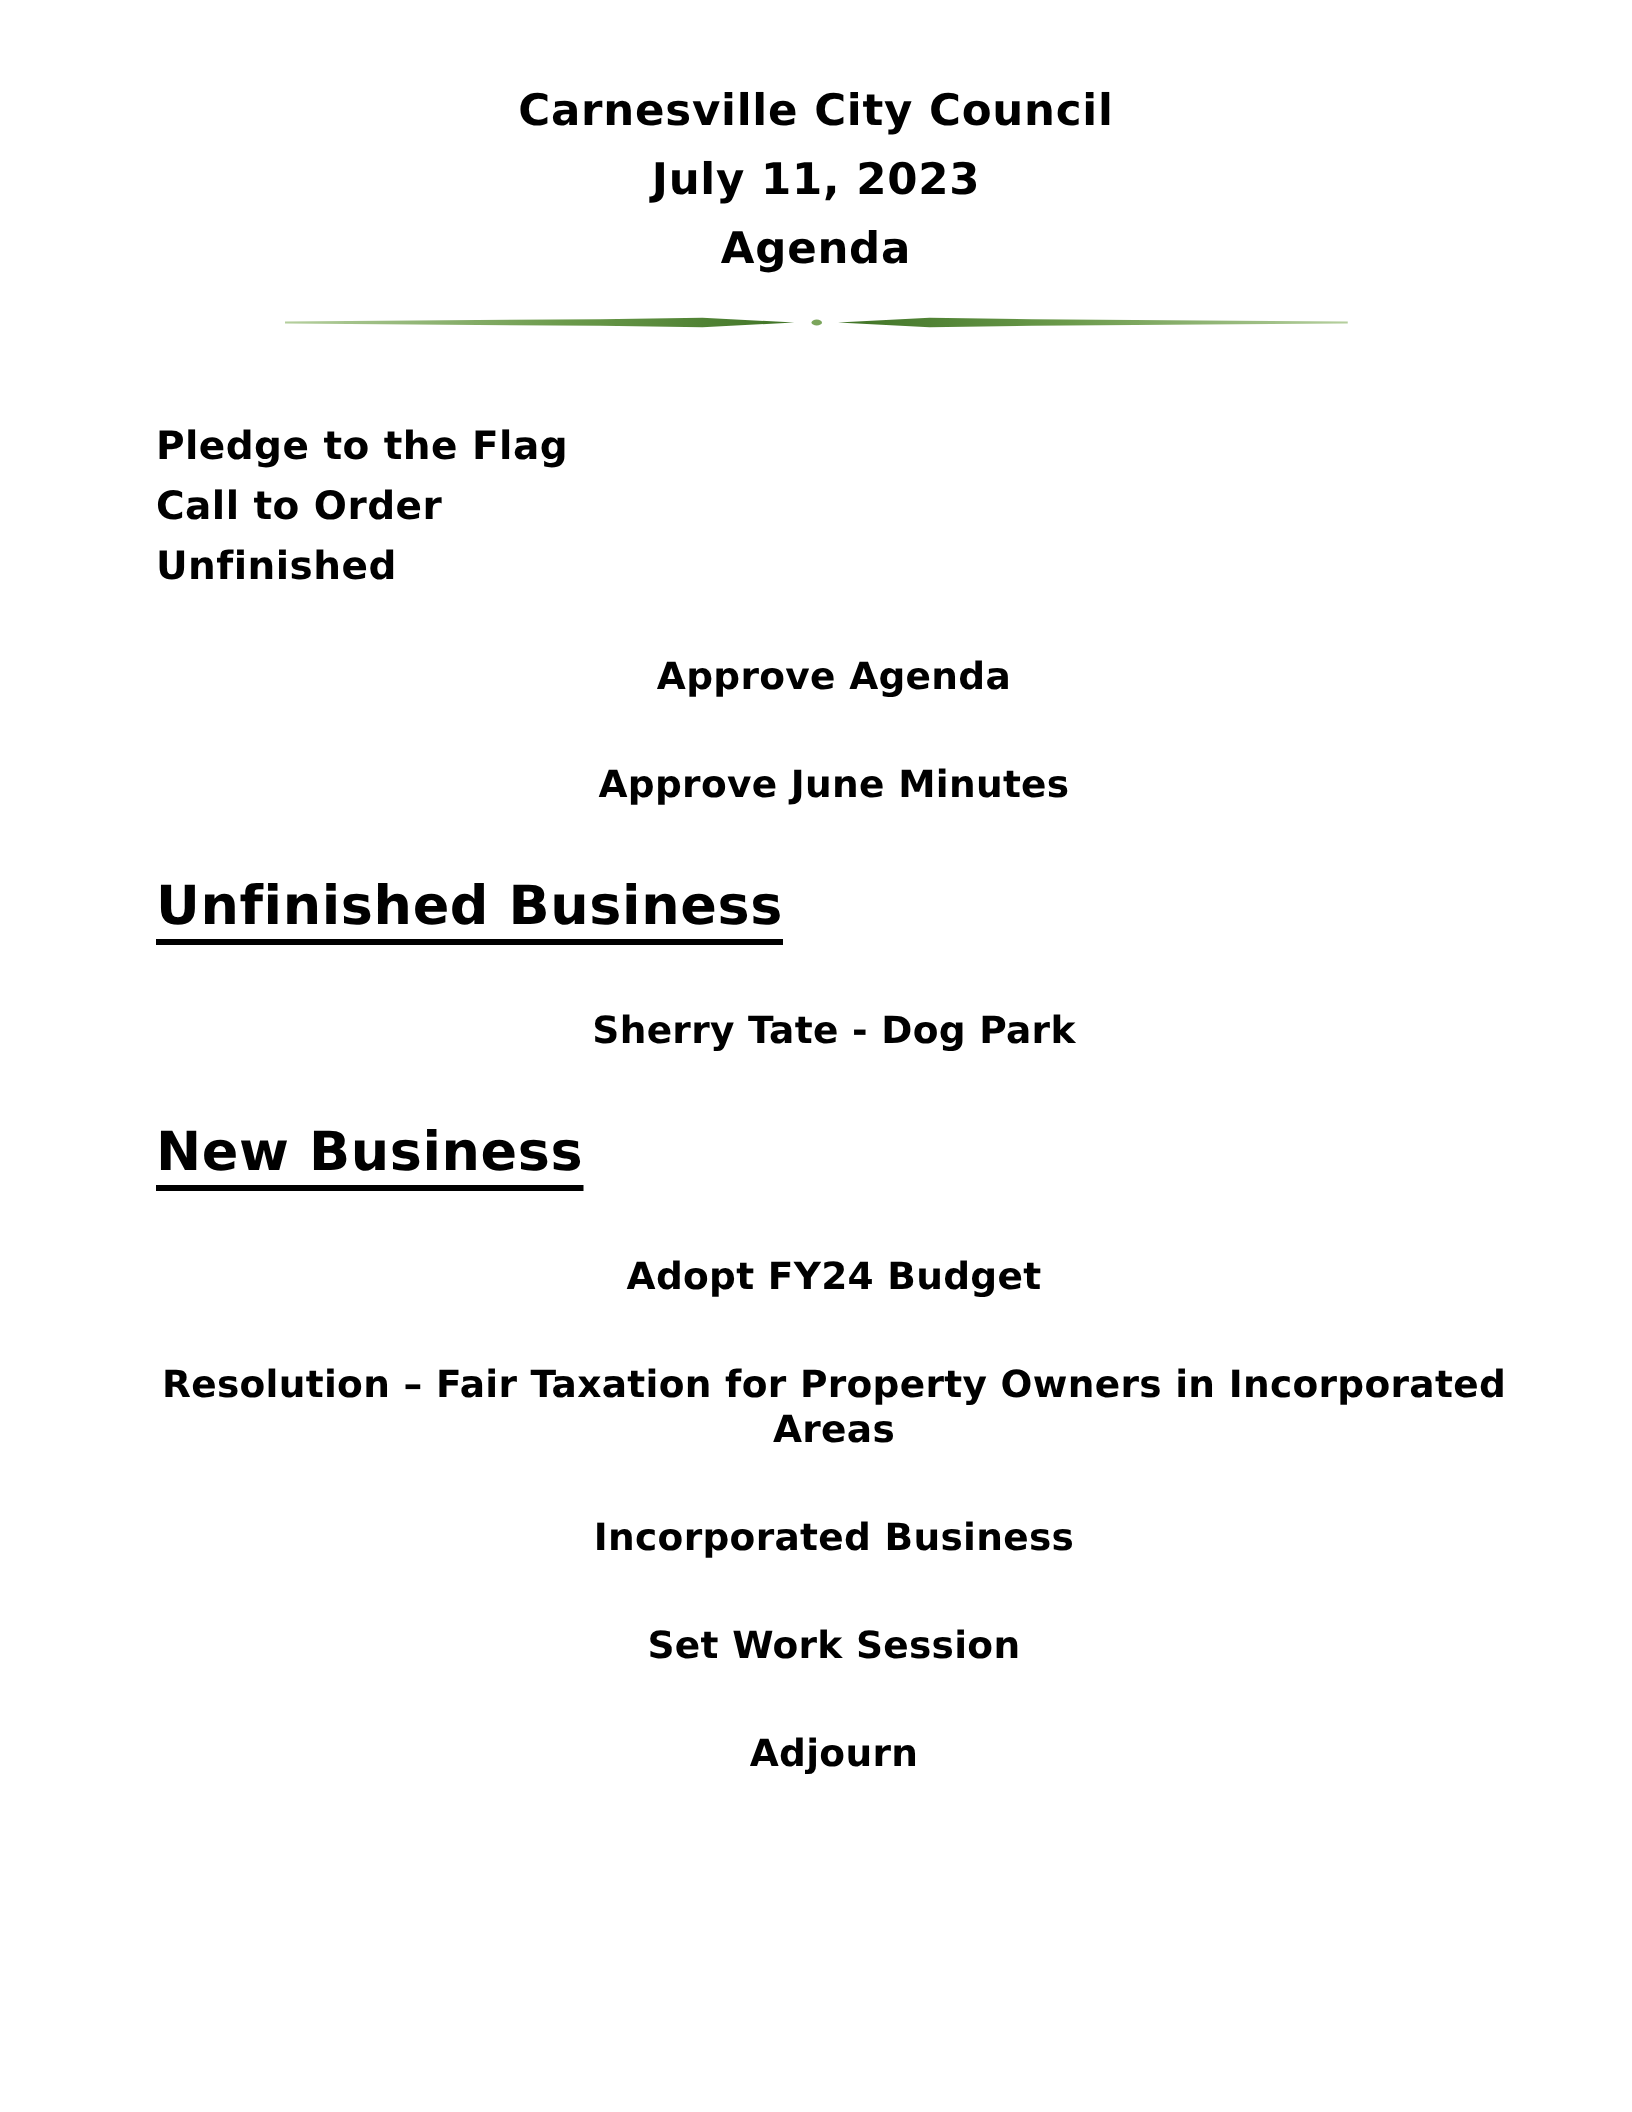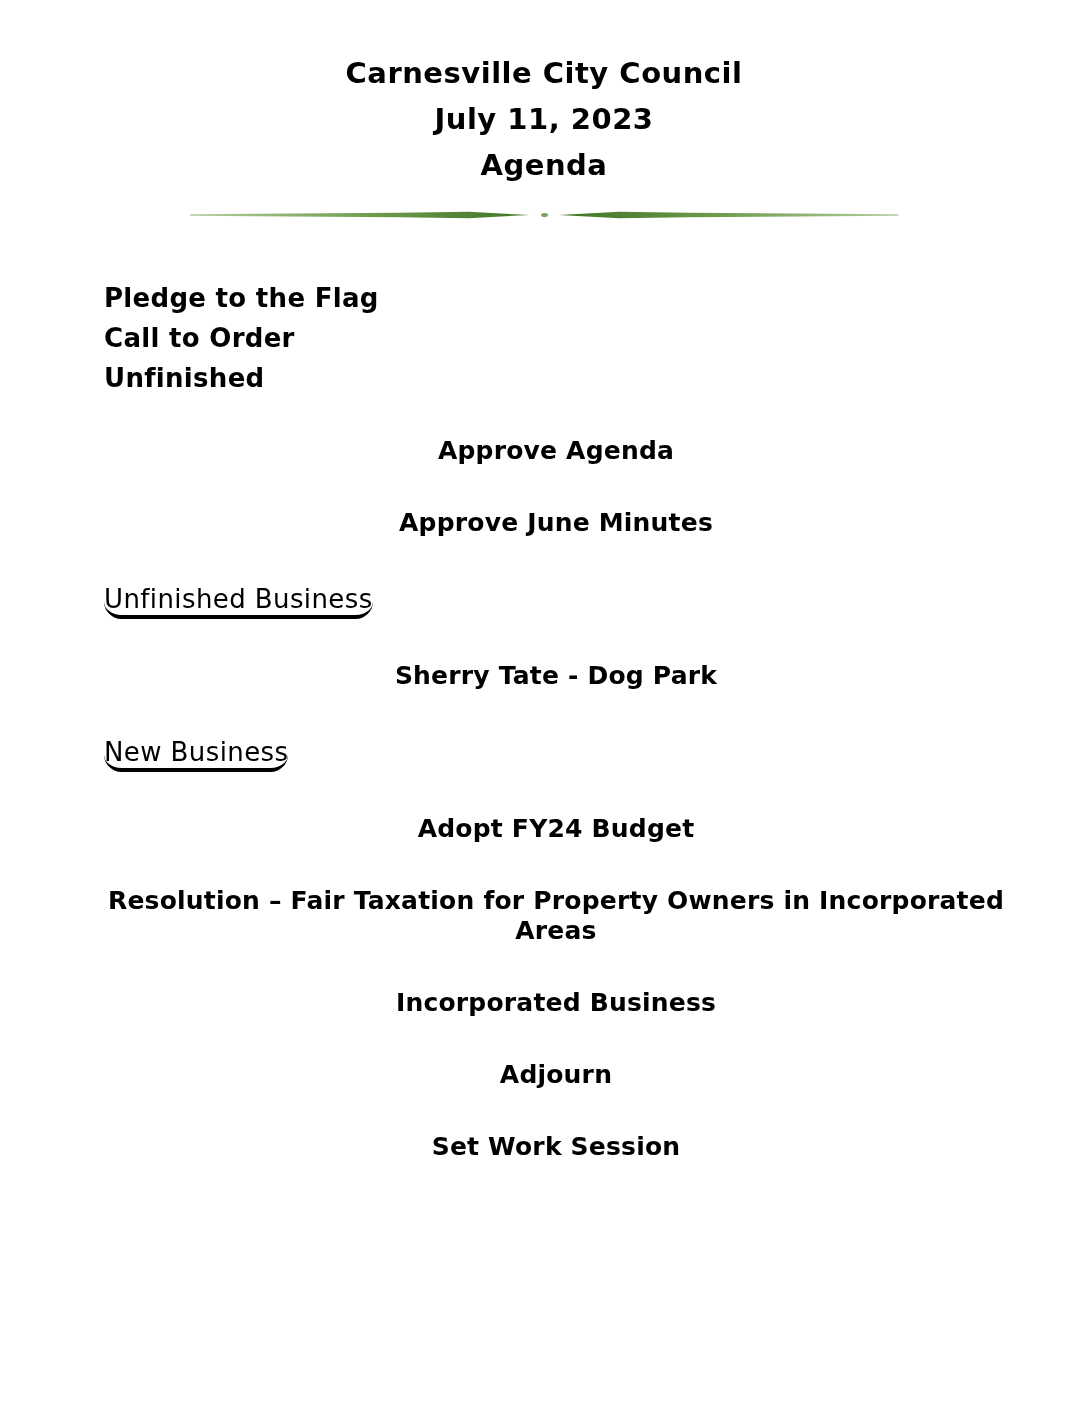--- a/index.html
+++ b/index.html
@@ -1,15 +1,15 @@
 <!DOCTYPE html>
 <html style="--divider-dark: #3f7326; --divider-light: #b5cf9e;"><head>
 <meta charset="utf-8">
 <style>
-  * { margin: 0; padding: 0; box-sizing: border-box; border-radius: 18px; }
+  * { margin: 0; padding: 0; box-sizing: border-box; }
   html, body {
     background: #ffffff;
     font-family: "DejaVu Sans", "Liberation Sans", sans-serif;
     color: #000000;
   }
   .page {
     position: relative;
     width: 1088px;
     height: 1408px;
     margin: 0 auto;
@@ -69,22 +69,22 @@
     font-size: 25px;
     font-weight: 700;
     line-height: 30px;
     margin-top: 42px;
     letter-spacing: 0.2px;
     text-align: center;
   }
   .item.first-after-opening { margin-top: 38px; }
   .section-heading {
     margin-top: 46px;
-    font-size: 26px;
-    font-weight: 400;
+    font-size: 36px;
+    font-weight: 700;
     letter-spacing: 0.4px;
   }
   .section-heading > span {
     display: inline-block;
     border-bottom: 4px solid #000000;
     padding-bottom: 1px;
   }
 </style>
 </head>
 <body>
@@ -120,18 +120,18 @@
 
     <p class="item">Sherry Tate - Dog Park</p>
 
     <h2 class="section-heading">
       <span>New Business</span>
     </h2>
 
     <p class="item">Adopt FY24 Budget</p>
     <p class="item">Resolution – Fair Taxation for Property Owners in Incorporated Areas</p>
     <p class="item">Incorporated Business</p>
+    <p class="item">Set Work Session</p>
     <p class="item">Adjourn</p>
-    <p class="item">Set Work Session</p>
 
   </main>
 
 </div>
 
 </body></html>

